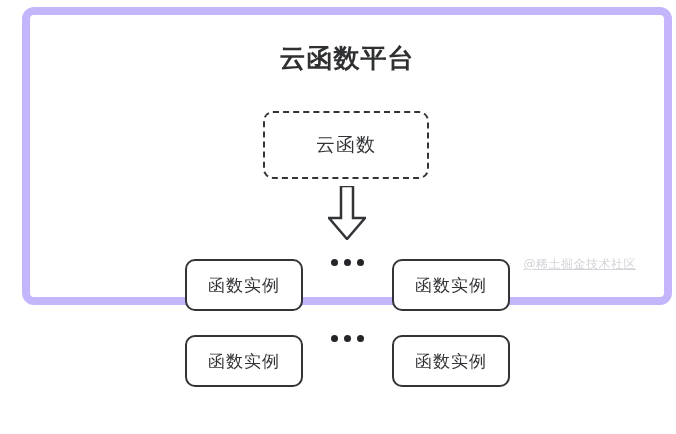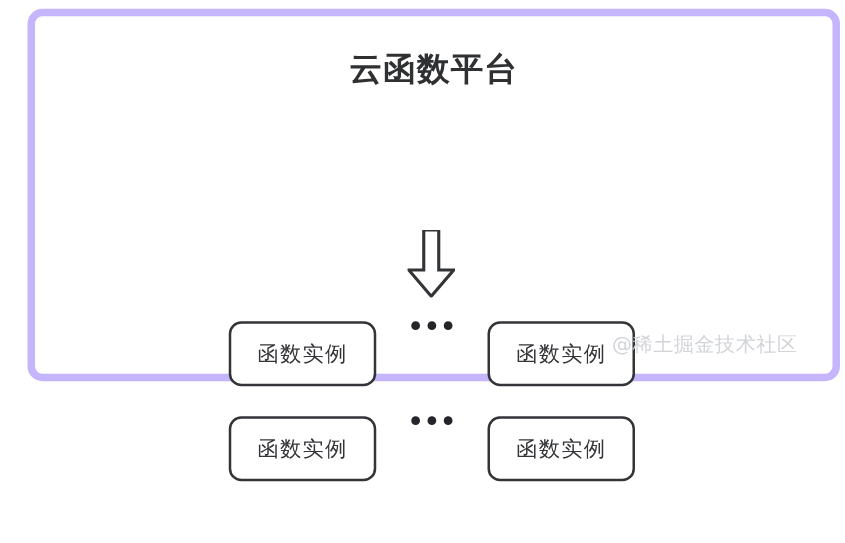--- a/index.html
+++ b/index.html
@@ -25,21 +25,21 @@
   }
 
   
   .platform-box {
     position: absolute;
     left: 22px;
     top: 7px;
     width: 650px;
     height: 298px;
     box-sizing: border-box;
-    border: 6px solid #c4b5fd;
+    border: 8px solid #c4b5fd;
     border-radius: 12px;
     background: #ffffff;
   }
 
   
   .platform-title {
     position: absolute;
     left: 0;
     top: 26px;
     width: 100%;
@@ -122,36 +122,40 @@
     width: 7px;
     height: 7px;
     border-radius: 50%;
     background: #242528;
   }
 
   
   .watermark {
     position: absolute;
     right: 28px;
-    bottom: 12px;
-    font-size: 16px;
+    bottom: 24px;
+    font-size: 12px;
     color: #d2d4d8;
     letter-spacing: 0.5px;
     user-select: none;
+    text-decoration: underline;
   }
 </style>
 </head>
 <body>
 
 <div id="canvas">
 
   <div class="platform-box">
 
     <div class="platform-title">云函数平台</div>
 
+    <div class="cloud-fn-box">
+      <span class="cloud-fn-label">云函数</span>
+    </div>
 
     <div class="down-arrow">
       <svg width="38" height="54" viewBox="0 0 38 54" xmlns="http://www.w3.org/2000/svg">
         <polygon points="13,0 25,0 25,32 37,32 19,53 1,32 13,32" fill="#ffffff" stroke="#333437" stroke-width="2.5" stroke-linejoin="miter"></polygon>
       </svg>
     </div>
 
     <div class="instance-row row-1">
       <div class="instance-box">
         <span class="instance-label">函数实例</span>

